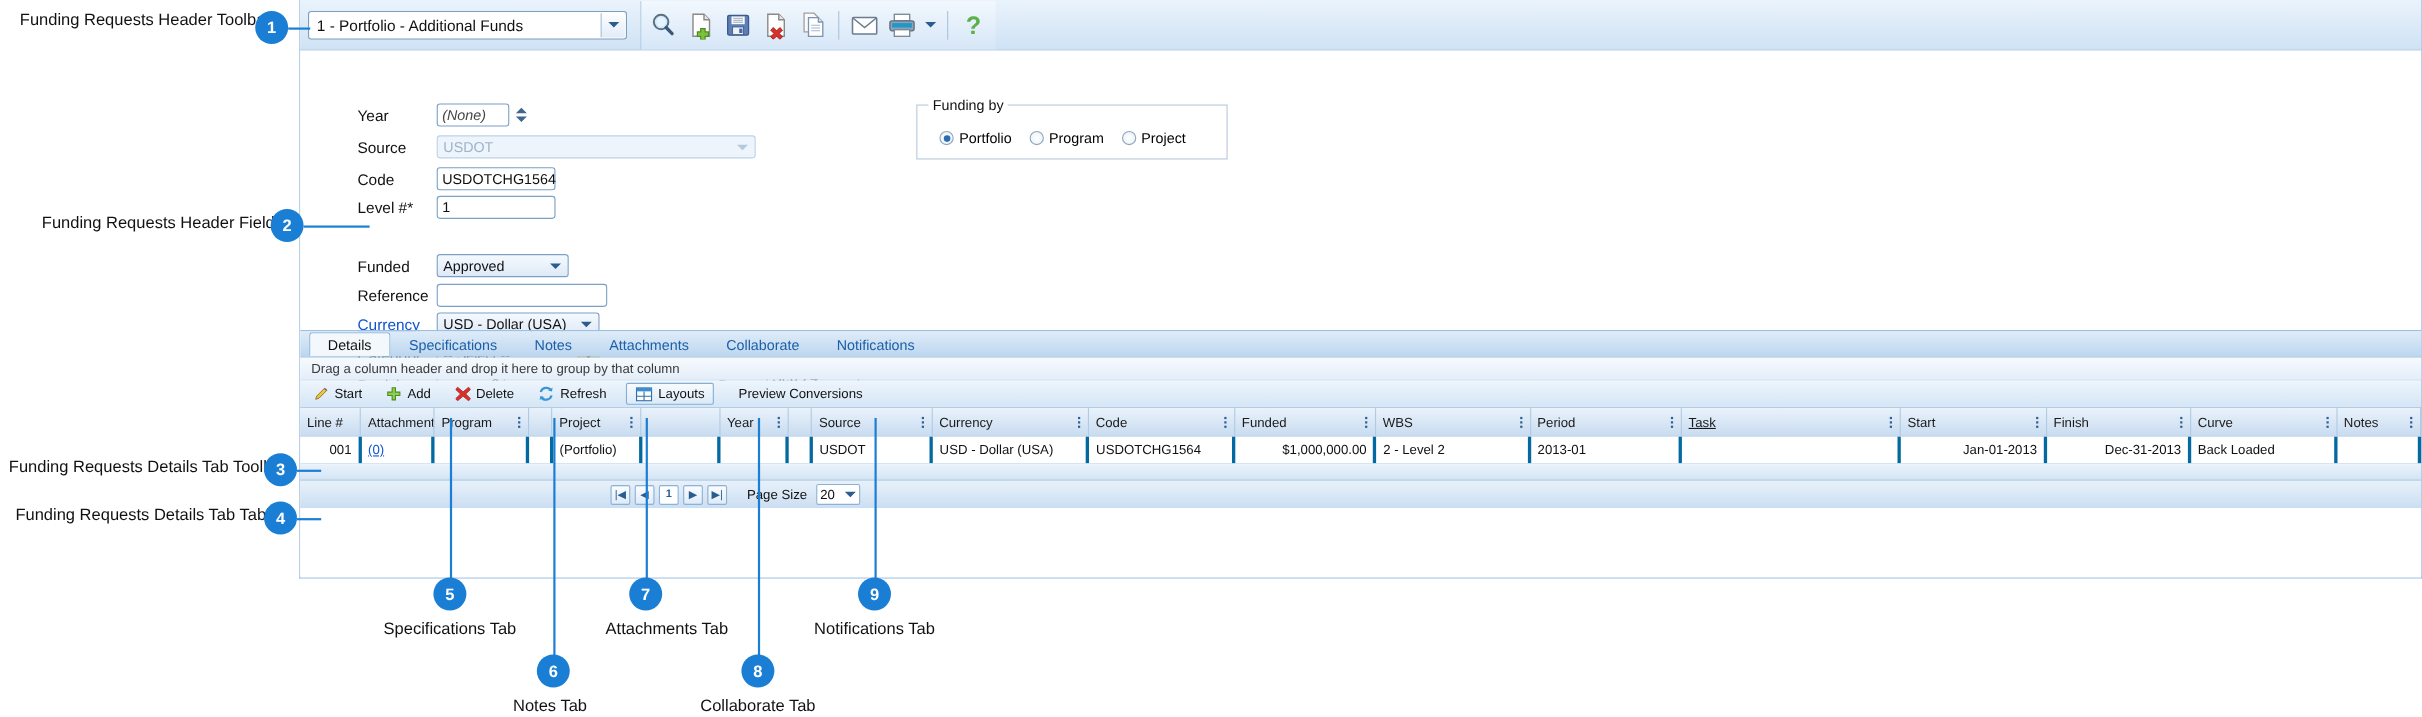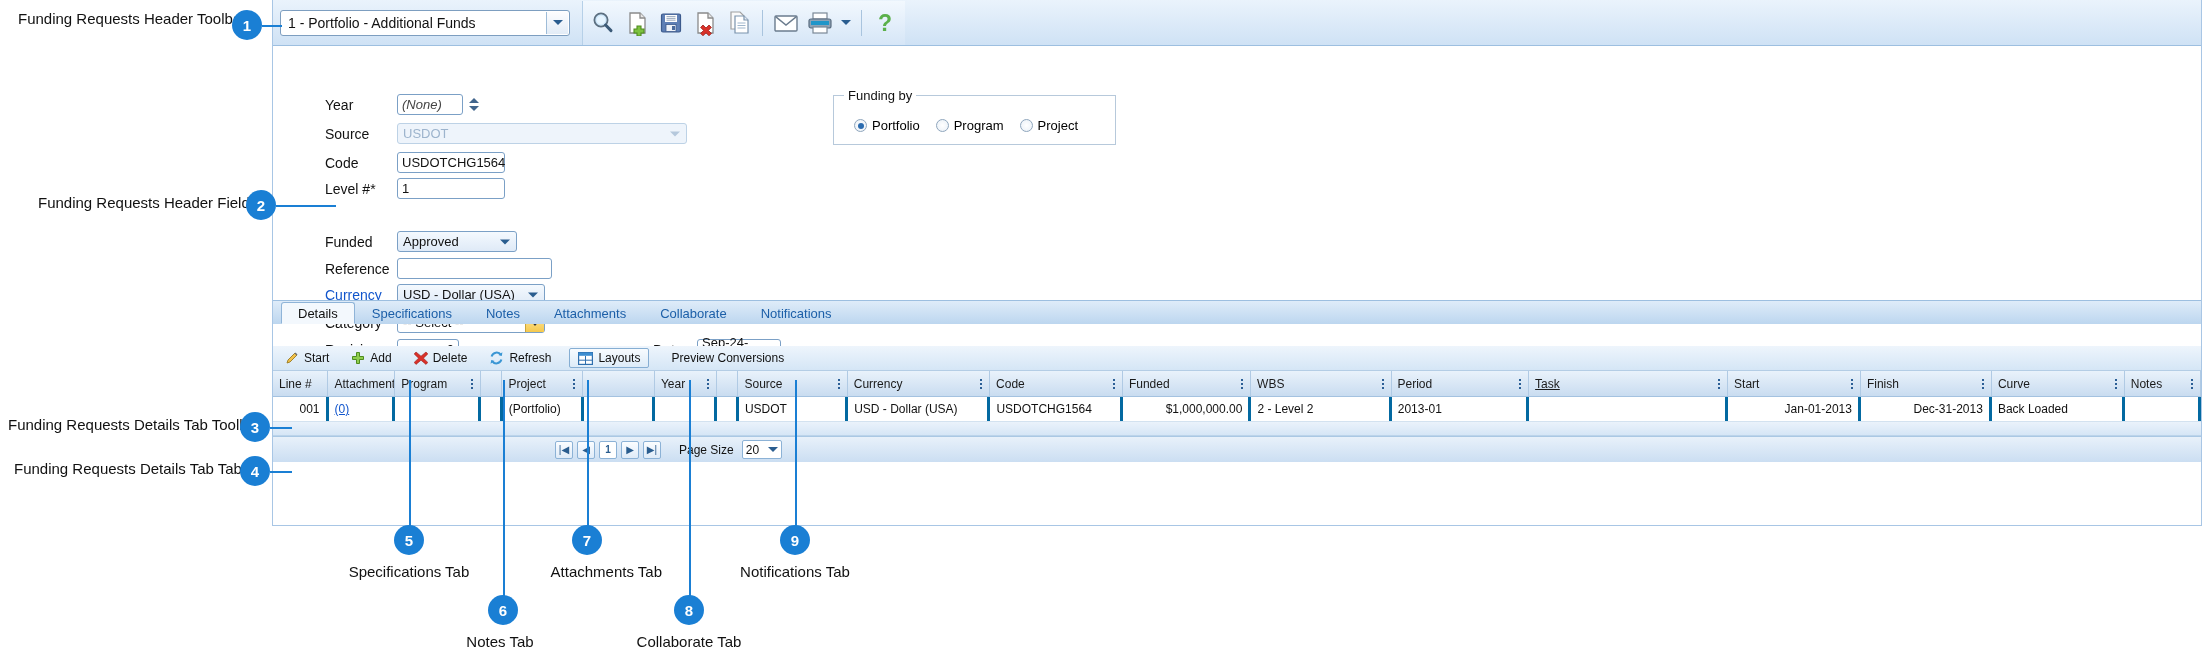--- a/index.html
+++ b/index.html
@@ -558,20 +558,23 @@
         <span>Attachments</span>
       </div>
       <div class="tab">
         <span>Collaborate</span>
       </div>
       <div class="tab">
         <span>Notifications</span>
       </div>
     </div>
 
+    <div class="groupbar">
+      <span>Drag a column header and drop it here to group by that column</span>
+    </div>
 
     <div class="gridtb">
 
       <div class="gtb-item">
         <svg width="14" height="14" viewBox="0 0 14 14">
           <path d="M2 12 l1-3 l7-7 l2 2 l-7 7 z" fill="#f2c14a" stroke="#9a7a20" stroke-width="0.9"></path>
           <path d="M10 2 l2 2" stroke="#6f6f6f" stroke-width="1.4"></path>
         </svg>
         <span>Start</span>
       </div>

